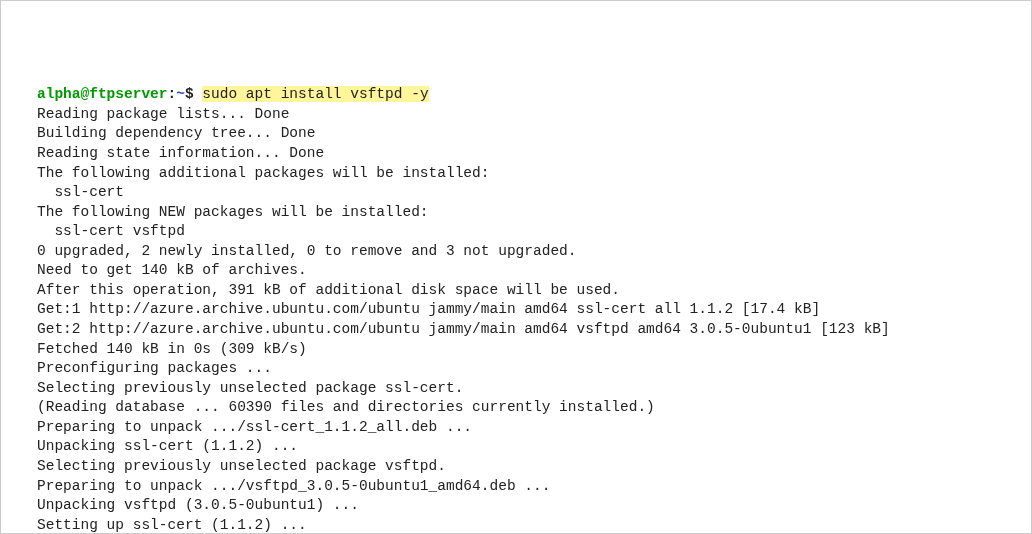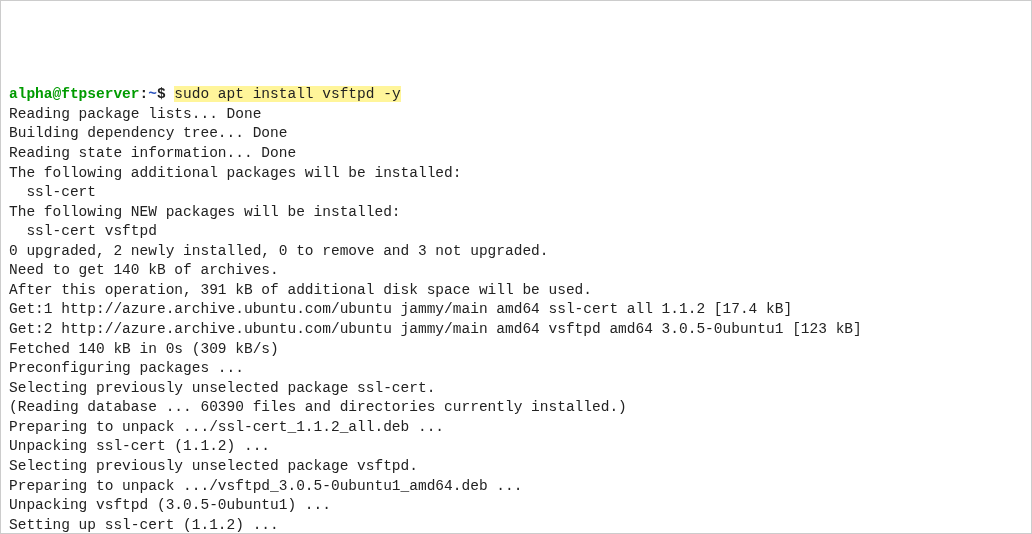--- a/index.html
+++ b/index.html
@@ -35,20 +35,21 @@
     .prompt-dollar {
       color: #222222;
       font-weight: bold;
     }
     .highlight {
       background: #fff59a;
       color: #222222;
     }
     .term-row {
       display: block;
+      margin-left: 28px;
     }
   </style>
 </head>
 <body>
 
 
 
 <span class="term-row"><span class="prompt-user">alpha@ftpserver</span><span class="prompt-sep">:</span><span class="prompt-path">~</span><span class="prompt-dollar">$</span> <span class="highlight">sudo apt install vsftpd -y</span></span><span class="term-row">Reading package lists... Done</span><span class="term-row">Building dependency tree... Done</span><span class="term-row">Reading state information... Done</span><span class="term-row">The following additional packages will be installed:</span><span class="term-row">  ssl-cert</span><span class="term-row">The following NEW packages will be installed:</span><span class="term-row">  ssl-cert vsftpd</span><span class="term-row">0 upgraded, 2 newly installed, 0 to remove and 3 not upgraded.</span><span class="term-row">Need to get 140 kB of archives.</span><span class="term-row">After this operation, 391 kB of additional disk space will be used.</span><span class="term-row">Get:1 http://azure.archive.ubuntu.com/ubuntu jammy/main amd64 ssl-cert all 1.1.2 [17.4 kB]</span><span class="term-row">Get:2 http://azure.archive.ubuntu.com/ubuntu jammy/main amd64 vsftpd amd64 3.0.5-0ubuntu1 [123 kB]</span><span class="term-row">Fetched 140 kB in 0s (309 kB/s)</span><span class="term-row">Preconfiguring packages ...</span><span class="term-row">Selecting previously unselected package ssl-cert.</span><span class="term-row">(Reading database ... 60390 files and directories currently installed.)</span><span class="term-row">Preparing to unpack .../ssl-cert_1.1.2_all.deb ...</span><span class="term-row">Unpacking ssl-cert (1.1.2) ...</span><span class="term-row">Selecting previously unselected package vsftpd.</span><span class="term-row">Preparing to unpack .../vsftpd_3.0.5-0ubuntu1_amd64.deb ...</span><span class="term-row">Unpacking vsftpd (3.0.5-0ubuntu1) ...</span><span class="term-row">Setting up ssl-cert (1.1.2) ...</span>
 
 

